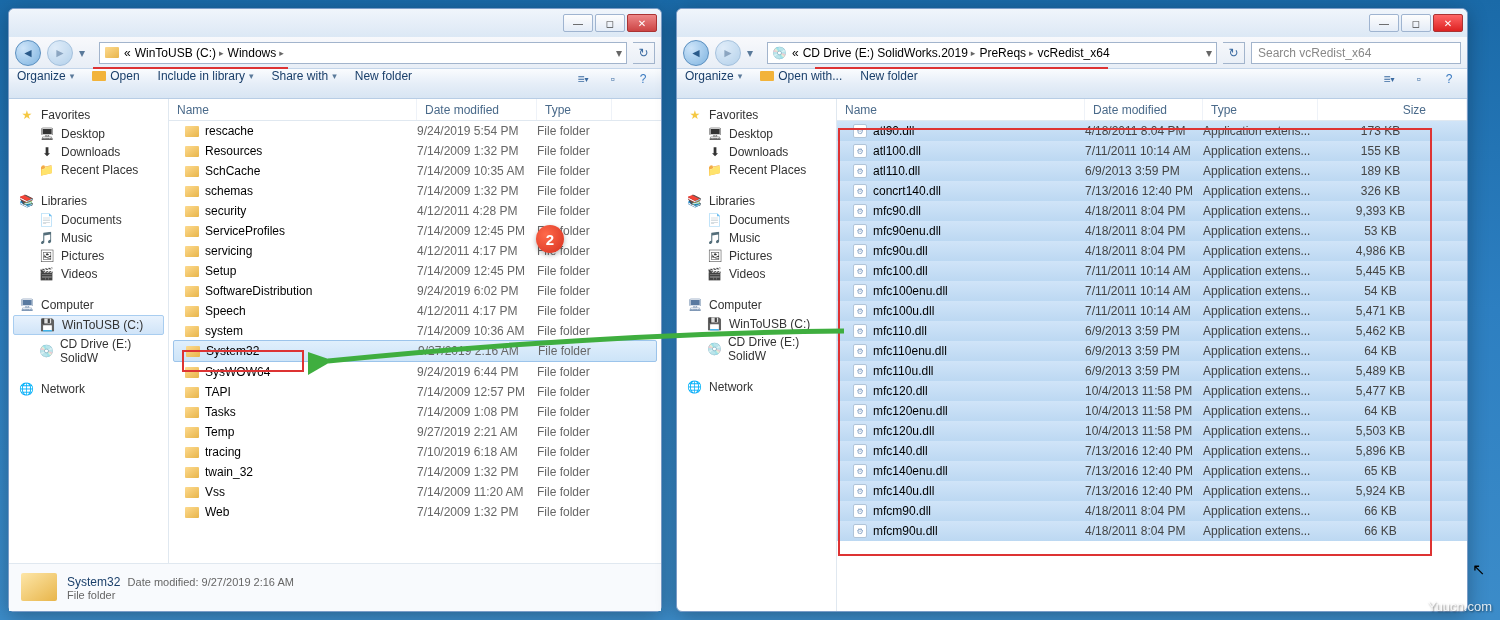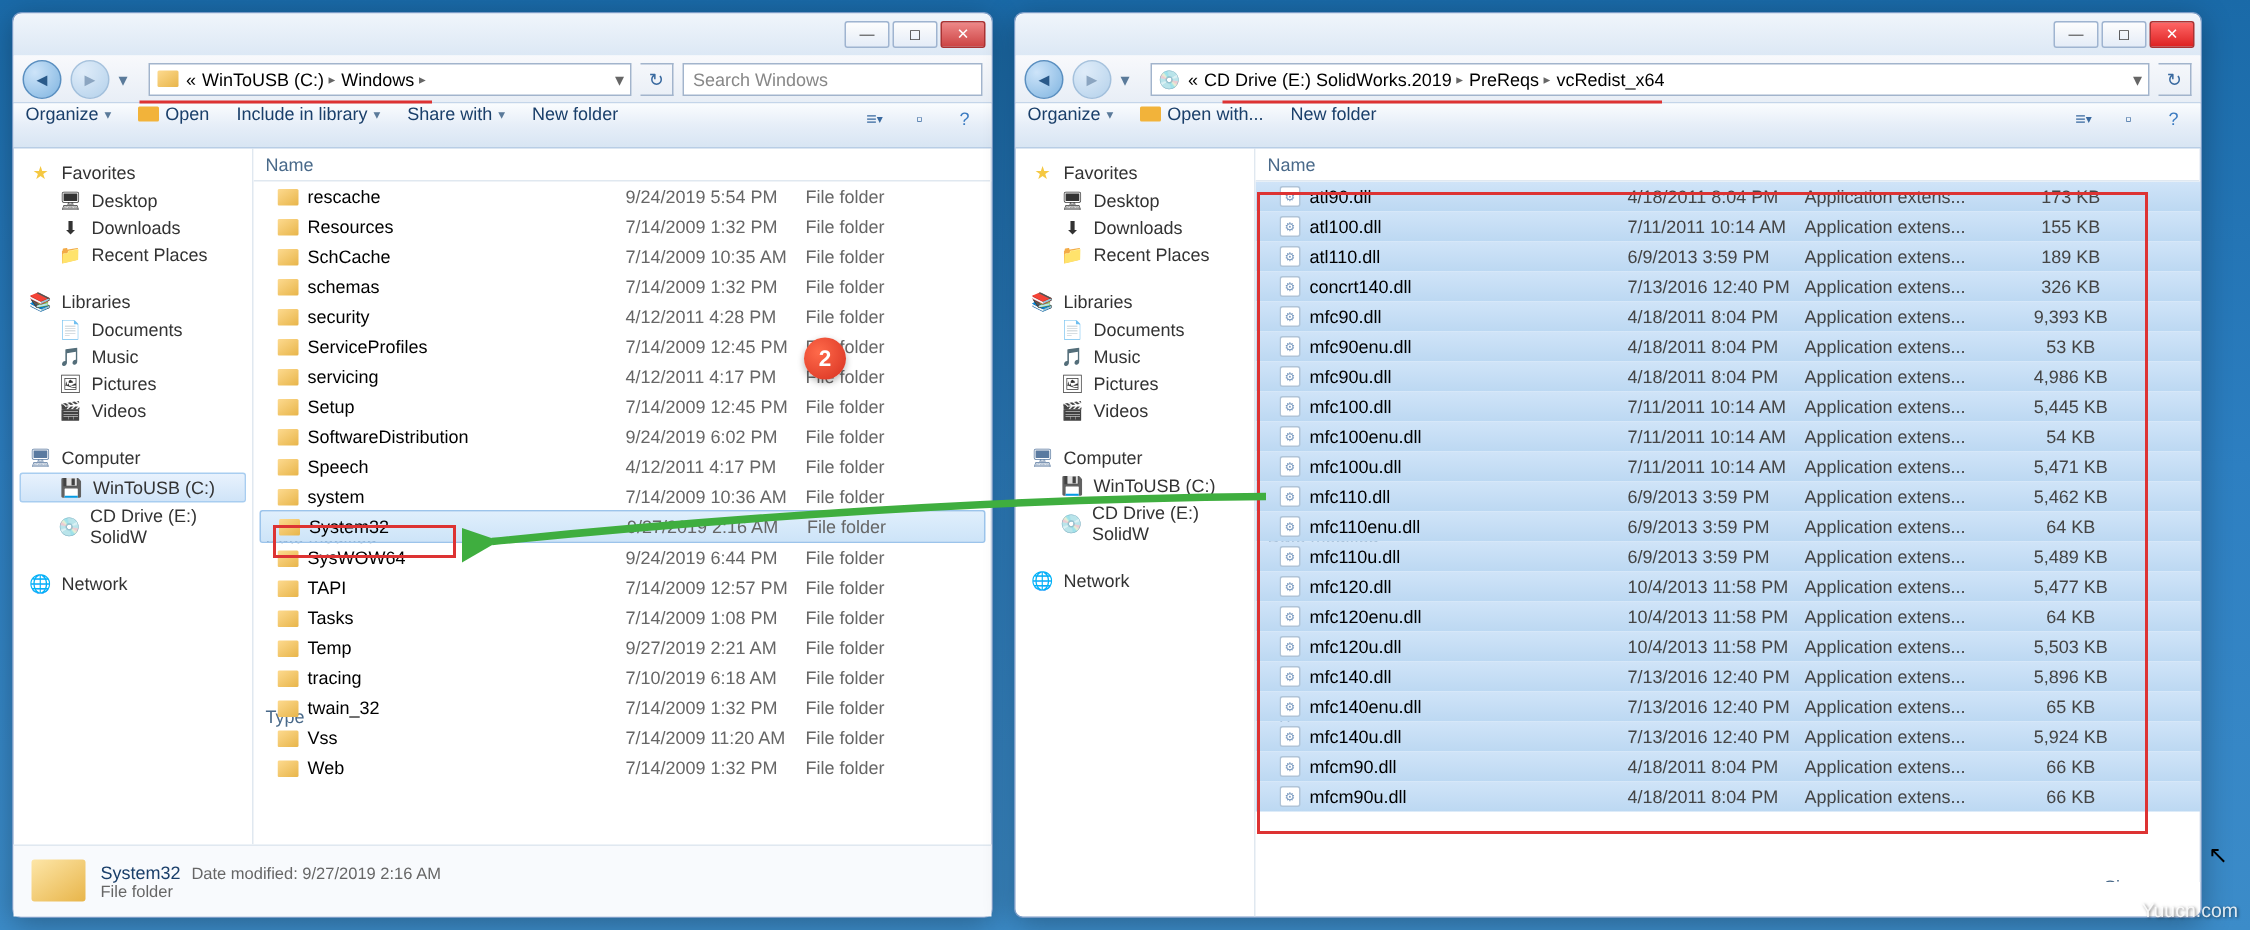--- a/index.html
+++ b/index.html
@@ -40,21 +40,21 @@
 .navitem.sel { background: linear-gradient(180deg, #e8f2fd, #d0e4f8); border: 1px solid #a8cdf0; border-radius: 2px; margin: 0 4px; padding-left: 26px; }
 .ico { width: 16px; height: 14px; display: inline-flex; align-items: center; justify-content: center; font-size: 12px; }
 .star { color: #f5c842; }
 .lib { color: #4a7ab0; }
 .comp { color: #5a7aa0; }
 .net { color: #5a8ab0; }
 .drv { color: #888; }
 .fldr { background: linear-gradient(145deg, #fdda8f, #e8b54a); width: 14px; height: 11px; border-radius: 1px; }
 
 .content { flex: 1; display: flex; flex-direction: column; overflow: hidden; }
-.cols { display: flex; height: 22px; border-bottom: 1px solid #e0e8f0; background: #fff; flex-direction: column; }
+.cols { display: flex; height: 22px; border-bottom: 1px solid #e0e8f0; background: #fff; }
 .colh { padding: 4px 8px; color: #4a6a8a; border-right: 1px solid #eef2f8; cursor: pointer; overflow: hidden; text-overflow: ellipsis; white-space: nowrap; }
 .c-name { flex: 0 0 248px; }
 .c-date { flex: 0 0 120px; }
 .c-type { flex: 0 0 75px; }
 .c-name-r { flex: 0 0 248px; }
 .c-date-r { flex: 0 0 118px; }
 .c-type-r { flex: 0 0 115px; }
 .c-size-r { flex: 1; text-align: right; padding-right: 40px; }
 
 .rows { flex: 1; overflow-y: scroll; overflow-x: hidden; position: relative; }
@@ -119,23 +119,20 @@
           <span>WinToUSB (C:)</span>
           <span class="sep">▸</span>
         </span>
       <span class="crumb">
           <span>Windows</span>
           <span class="sep">▸</span>
         </span>
       <span style="margin-left:auto;color:#666">▾</span>
     </div>
     <div class="refresh">↻</div>
-    <div class="searchbox">
-        <span>Search Windows</span>
-      </div>
   </div>
   <div class="toolbar">
     <div class="tool">
         <span>Organize</span>
         <span class="dd">▾</span>
       </div>
     <div class="tool">
         <span class="open-icn"></span>
         <span>Open</span>
       </div>
@@ -422,20 +419,23 @@
       <span class="crumb">
           <span>PreReqs</span>
           <span class="sep">▸</span>
         </span>
       <span class="crumb">
           <span>vcRedist_x64</span>
         </span>
       <span style="margin-left:auto;color:#666">▾</span>
     </div>
     <div class="refresh">↻</div>
+    <div class="searchbox searchbox-r">
+        <span>Search vcRedist_x64</span>
+      </div>
   </div>
   <div class="toolbar">
     <div class="tool">
         <span>Organize</span>
         <span class="dd">▾</span>
       </div>
     <div class="tool">
         <span class="open-icn"></span>
         <span>Open with...</span>
       </div>

